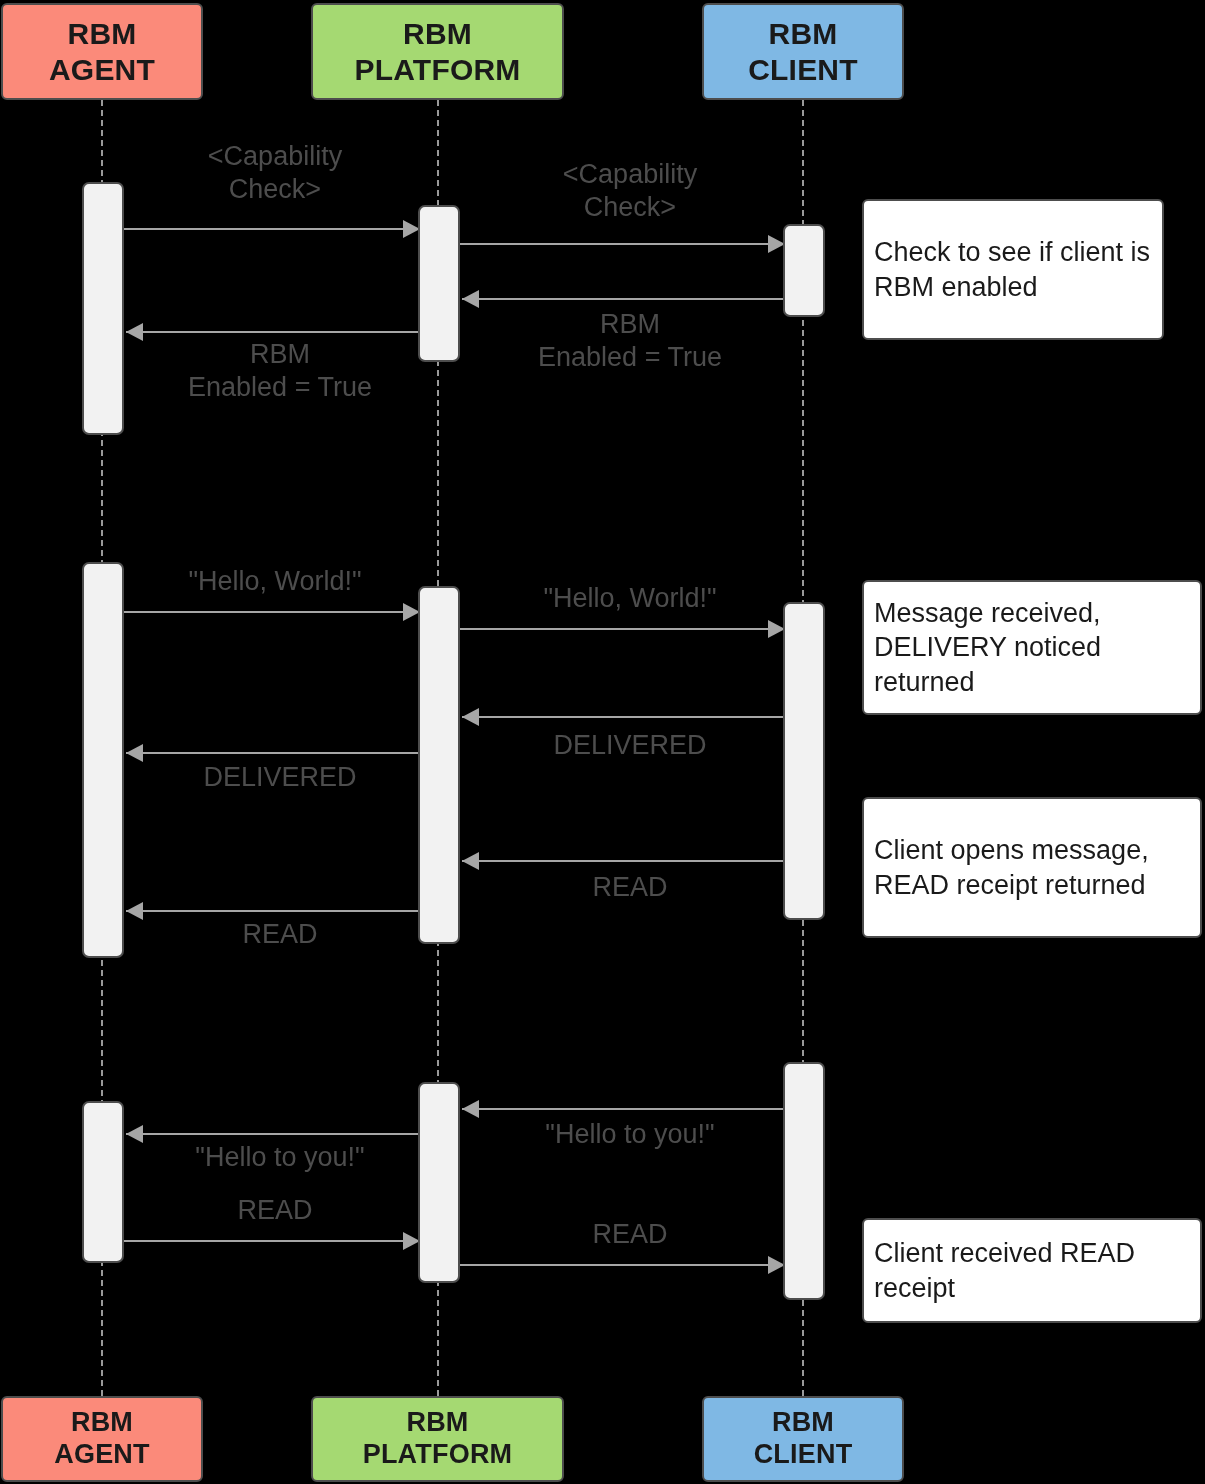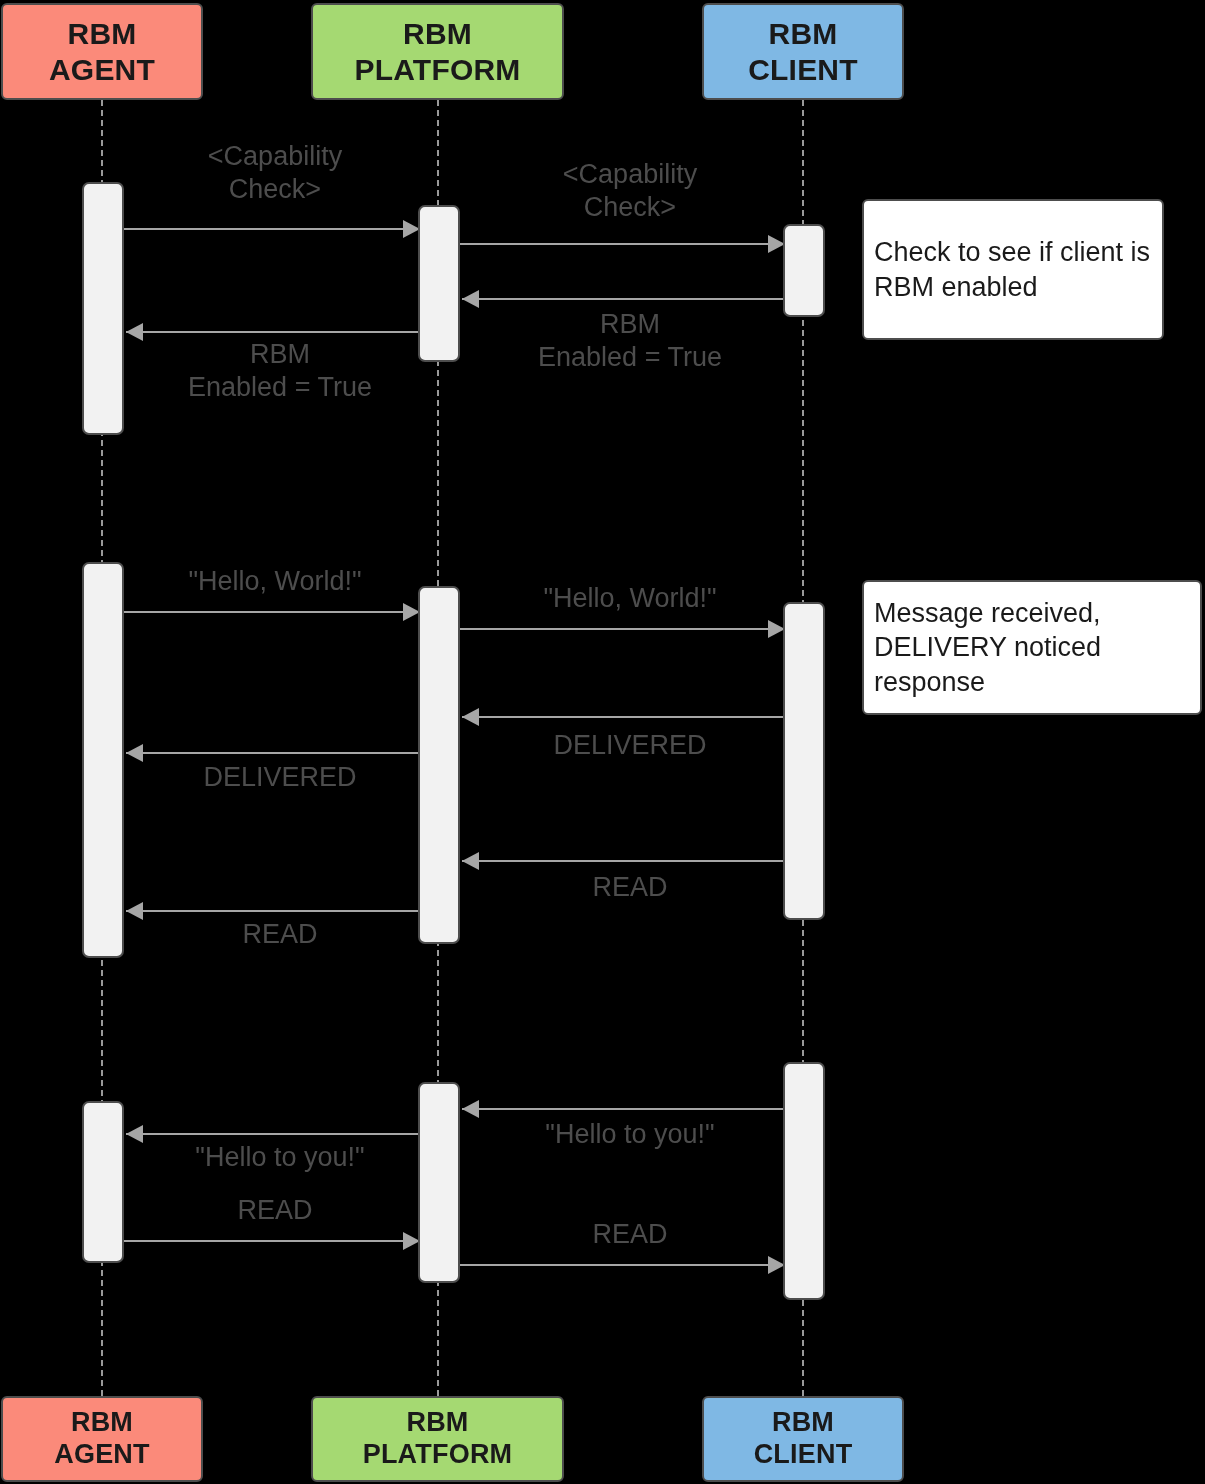--- a/index.html
+++ b/index.html
@@ -153,21 +153,27 @@
     <div class="activation" style="left: 82px; top: 562px; height: 396px;"></div>
     <div class="activation" style="left: 418px; top: 586px; height: 358px;"></div>
     <div class="activation" style="left: 783px; top: 602px; height: 318px;"></div>
     <div class="activation" style="left: 82px; top: 1101px; height: 162px;"></div>
     <div class="activation" style="left: 418px; top: 1082px; height: 201px;"></div>
     <div class="activation" style="left: 783px; top: 1062px; height: 238px;"></div>
     <div class="note-box" style="left: 862px; top: 199px; width: 302px; height: 141px;">
       <div>Check to see if client is RBM enabled</div>
     </div>
     <div class="note-box" style="left: 862px; top: 580px; width: 340px; height: 135px;">
-      <div>Message received, DELIVERY noticed response</div>
+      <div>Message received, DELIVERY noticed returned</div>
+    </div>
+    <div class="note-box" style="left: 862px; top: 797px; width: 340px; height: 141px;">
+      <div>Client opens message, READ receipt returned</div>
+    </div>
+    <div class="note-box" style="left: 862px; top: 1218px; width: 340px; height: 105px;">
+      <div>Client received READ receipt</div>
     </div>
     <div class="participant-box" style="left: 1px; top: 3px; width: 202px; height: 97px; background: rgb(251, 138, 122); border-color: rgb(77, 77, 77);">
       <span>RBM</span>
       <span>AGENT</span>
     </div>
     <div class="participant-box" style="left: 311px; top: 3px; width: 253px; height: 97px; background: rgb(165, 217, 114); border-color: rgb(77, 77, 77);">
       <span>RBM</span>
       <span>PLATFORM</span>
     </div>
     <div class="participant-box" style="left: 702px; top: 3px; width: 202px; height: 97px; background: rgb(127, 184, 228); border-color: rgb(77, 77, 77);">

